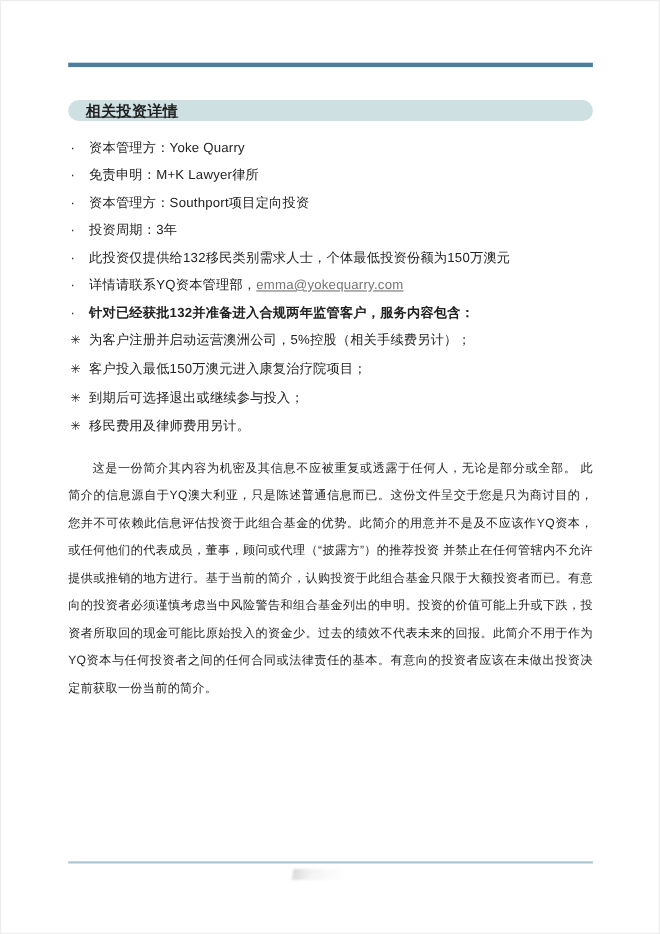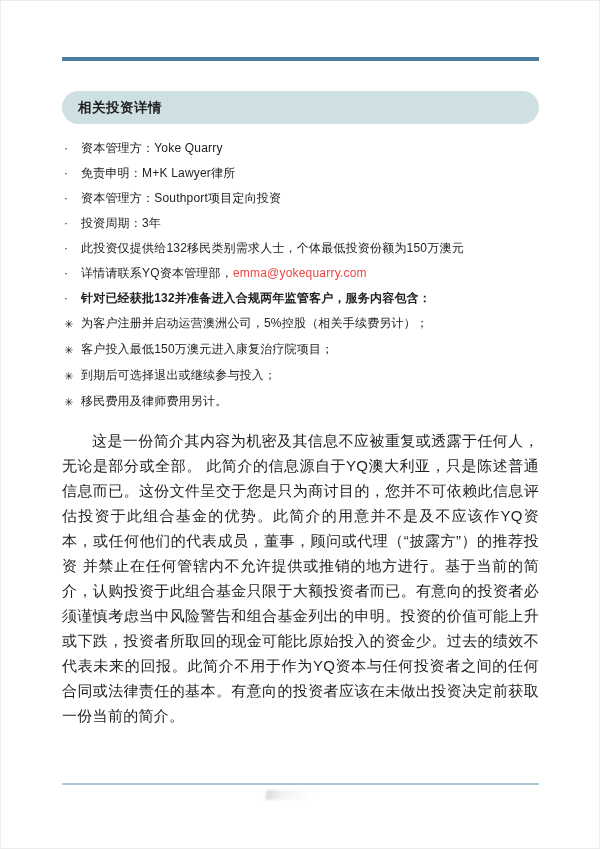--- a/index.html
+++ b/index.html
@@ -23,26 +23,27 @@
     width: 477px;
   }
   .top-rule {
     margin-top: 56px;
     height: 4px;
     width: 100%;
     border: 0;
   }
   .section-header {
     margin-top: 30px;
-    height: 33px;
+    height: 19px;
     border-radius: 17px;
     display: flex;
     align-items: center;
     padding: 0 16px;
     box-sizing: border-box;
+    text-decoration: underline;
   }
   .section-header .title {
     font-size: 13.5px;
     font-weight: bold;
     color: #1f1f1f;
     letter-spacing: 0.5px;
   }
   .item-list {
     list-style: none;
     margin: 17px 0 0 0;
@@ -67,26 +68,27 @@
     padding-top: 1px;
   }
   .item-list .text {
     flex: 1;
     letter-spacing: 0.2px;
   }
   .item-list li.bold .text {
     font-weight: bold;
   }
   .email-link {
-    color: #ef4444;
+    color: #737373;
+    text-decoration: underline;
     cursor: pointer;
   }
   .disclaimer-paragraph {
     margin: 18px 0 0 0;
-    font-size: 15px;
+    font-size: 11px;
     line-height: 25px;
     text-align: justify;
     text-indent: 2em;
     color: #1f1f1f;
     letter-spacing: 0.3px;
   }
   .bottom-rule {
     position: absolute;
     left: 61px;
     top: 774px;

